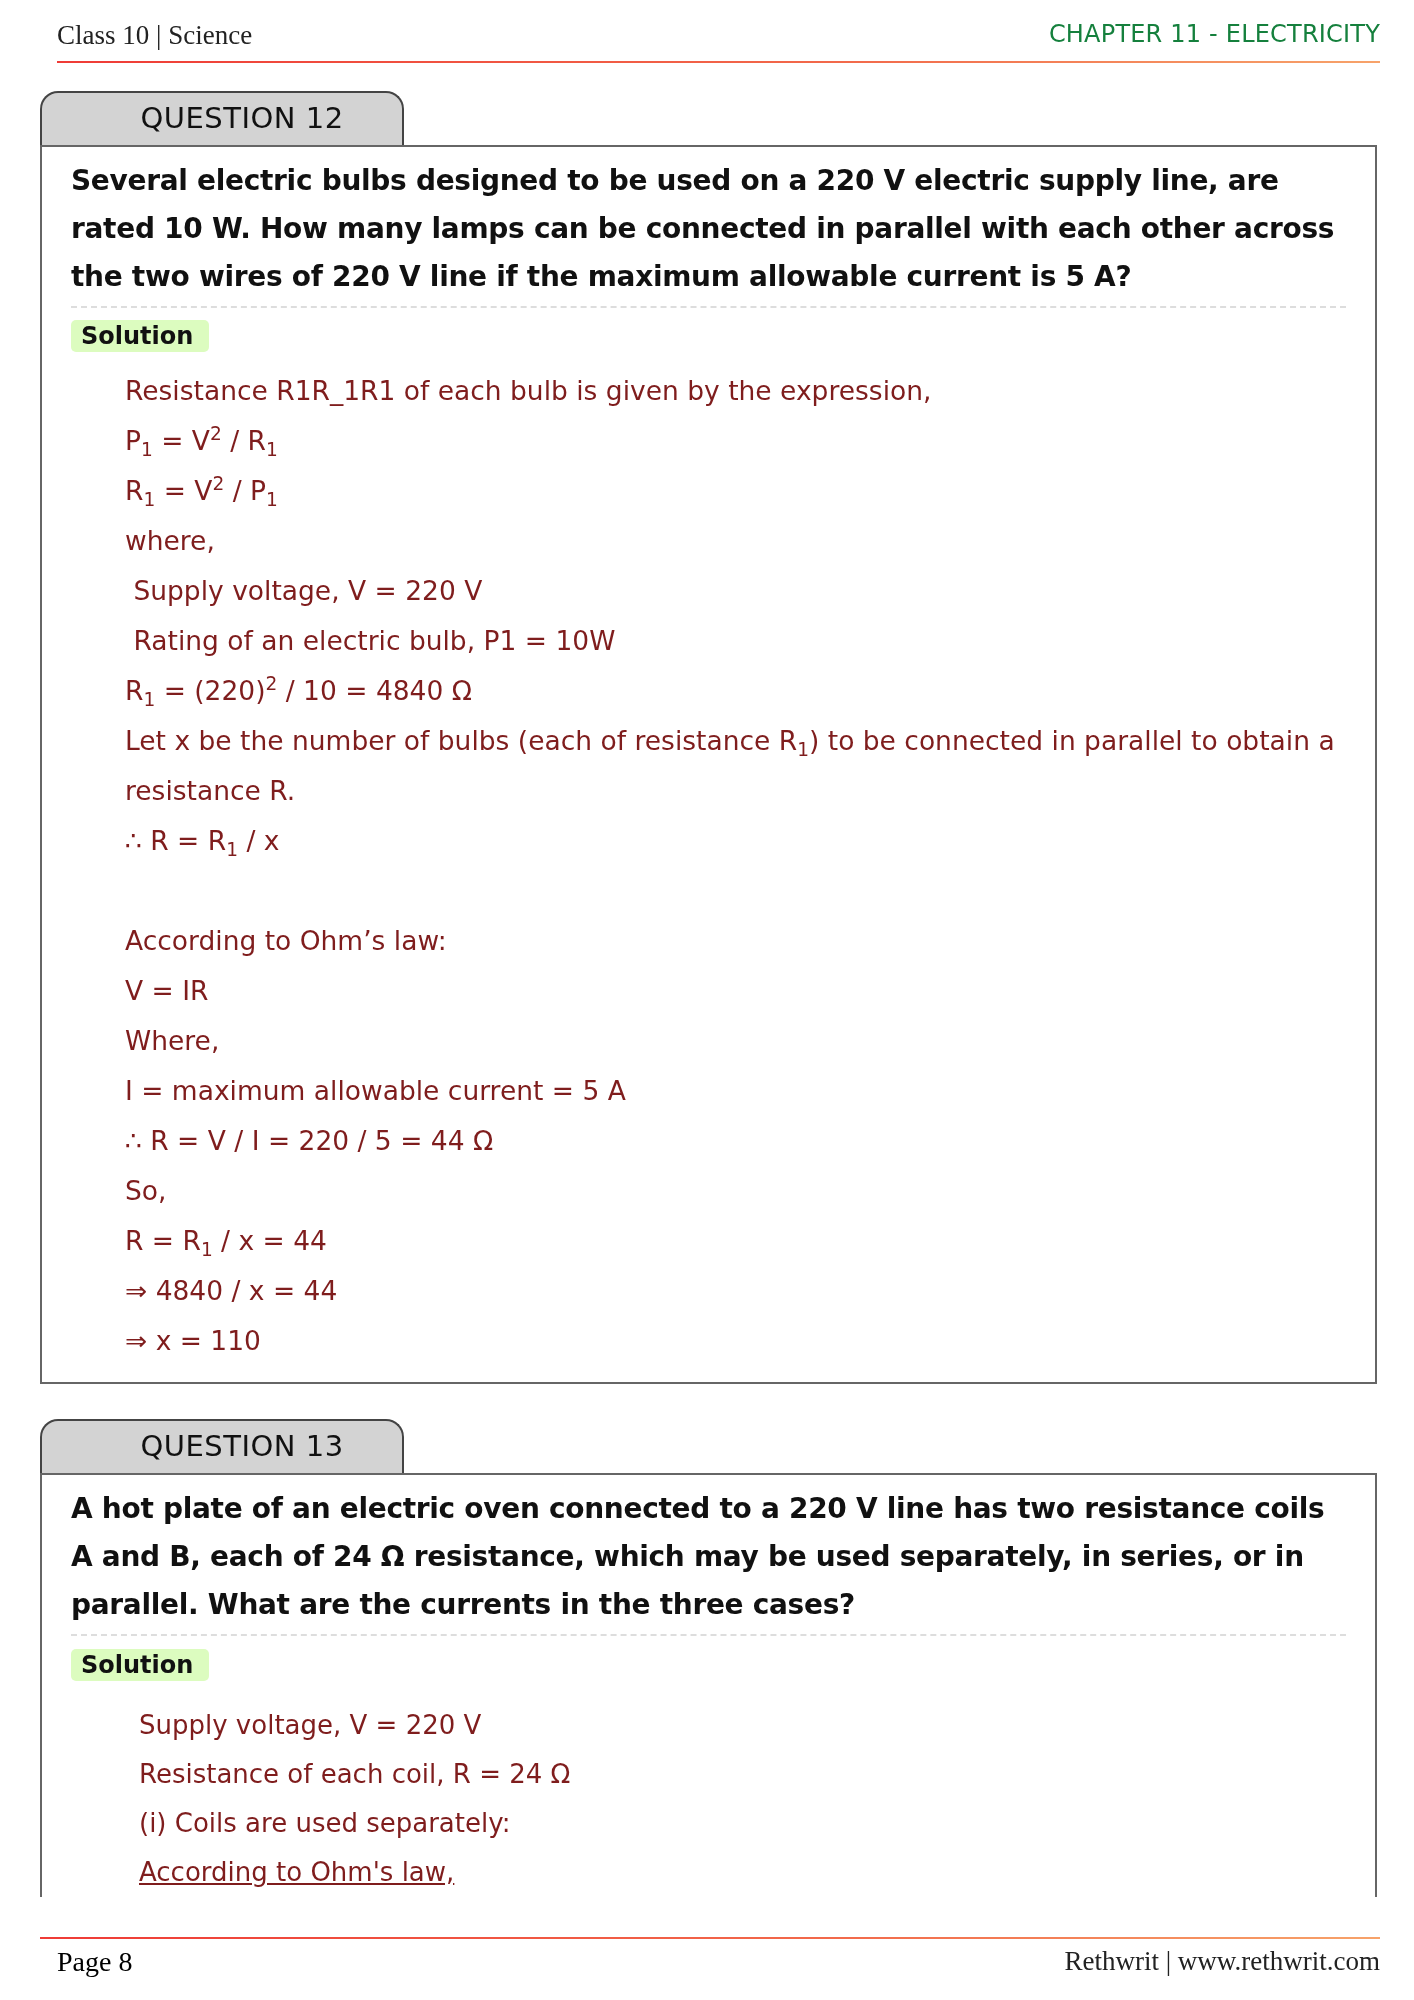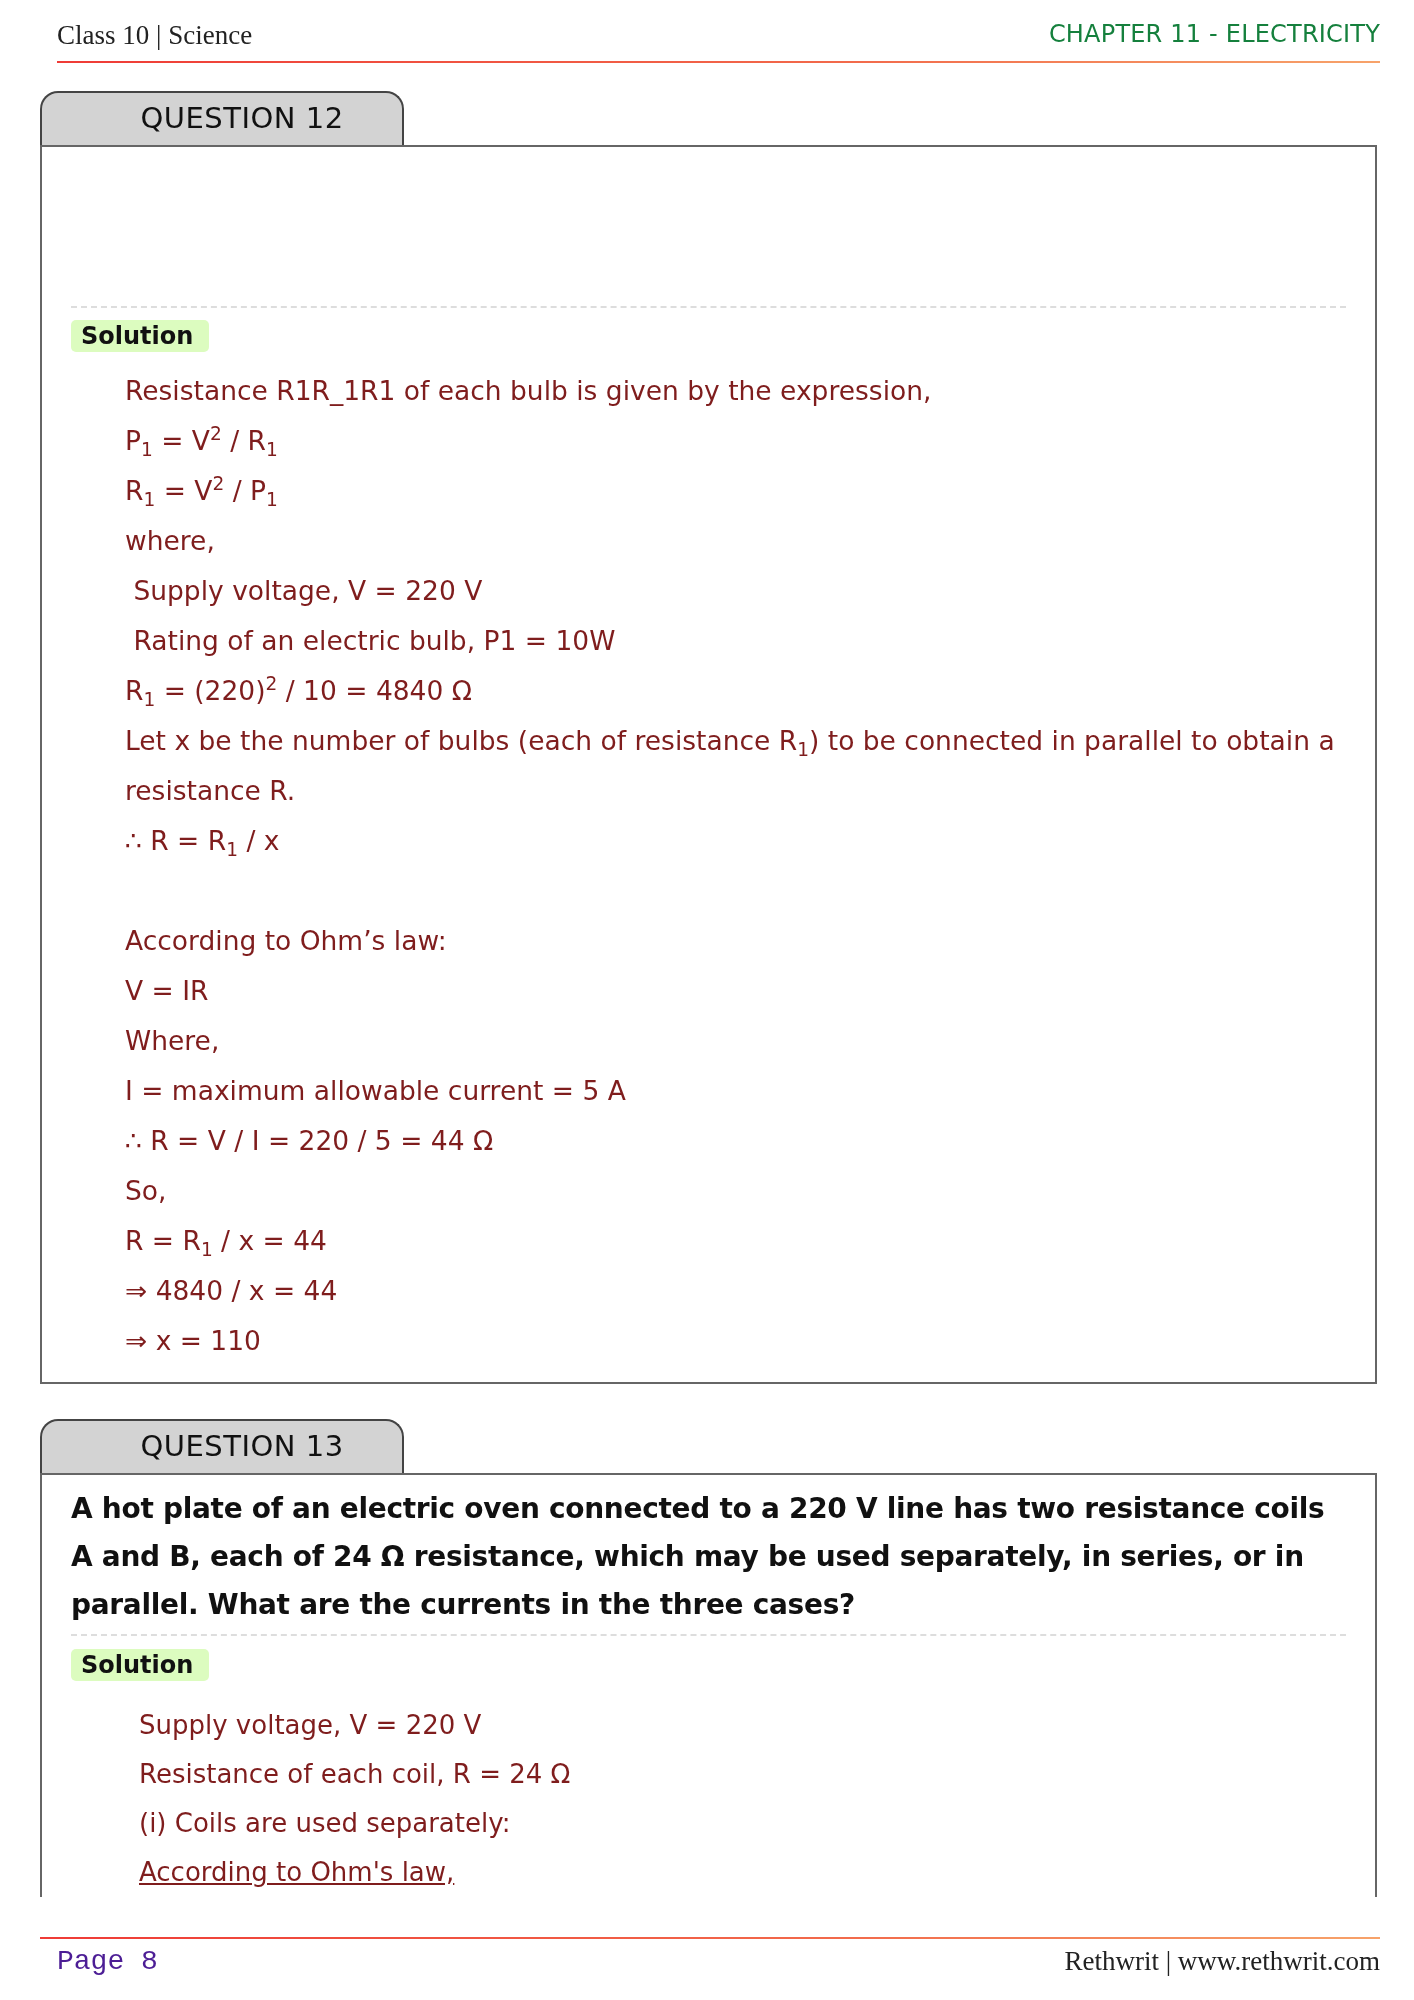--- a/index.html
+++ b/index.html
@@ -21,36 +21,37 @@
   .q-text { position:absolute; left:29px; right:29px; top:10px; font-family:"DejaVu Sans", sans-serif; font-weight:bold; font-size:28px; line-height:48px; color:#111; letter-spacing:-0.3px; }
   .dash { position:absolute; left:29px; right:29px; border-top:2px dashed #ddd; }
   .sol-badge { position:absolute; left:29px; background:#dcfcbf; border-radius:5px; padding:2px 16px 2px 10px; font-family:"DejaVu Sans", sans-serif; font-weight:bold; font-size:24px; color:#111; }
 
   .lines { position:absolute; left:41px; right:17px; font-family:"DejaVu Sans", sans-serif; font-size:26.5px; color:#7f1d1d;margin-left:42px; }
   .line { height:50px; line-height:50px; white-space:pre; }
   .line.wrap { white-space:normal; height:auto; line-height:50px; }
   .line.blank { height:50px; }
   sub, sup { font-size:0.7em; line-height:0; }
 
-  .footer-left { position:absolute; left:57px; top:1946px; font-family:Liberation Mono, monospace; font-size:28px; color:#4c1d95; }
+  .footer-left { position:absolute; left:57px; top:1946px; font-family:Liberation Serif, serif; font-size:28px; color:#000000; }
   .footer-right { position:absolute; right:34px; top:1946px; font-family:"Liberation Serif", serif; font-size:27px; color:#222; }
 </style>
 </head>
 <body>
 
 <div class="page-header">
   <span class="hdr-left">Class 10 | Science</span>
   <span class="hdr-right">CHAPTER 11 - ELECTRICITY</span>
 </div>
 <div class="rule top"></div>
 
 <div class="q-tab" style="top:91px;">
   <span>QUESTION 12</span>
 </div>
 <div class="q-box" style="top:145px; height:1239px;">
+  <div class="q-text">Several electric bulbs designed to be used on a 220 V electric supply line, are rated 10 W. How many lamps can be connected in parallel with each other across the two wires of 220 V line if the maximum allowable current is 5 A?</div>
   <div class="dash" style="top:159px;"></div>
   <div class="sol-badge" style="top:173px;">Solution</div>
   <div class="lines" style="left:41px; top:219px;">
     <div class="line">Resistance R1R_1R1 of each bulb is given by the expression,</div>
     <div class="line">P<sub>1</sub> = V<sup>2</sup> / R<sub>1</sub></div>
     <div class="line">R<sub>1</sub> = V<sup>2</sup> / P<sub>1</sub></div>
     <div class="line">where,</div>
     <div class="line"> Supply voltage, V = 220 V</div>
     <div class="line"> Rating of an electric bulb, P1 = 10W</div>
     <div class="line">R<sub>1</sub> = (220)<sup>2</sup> / 10 = 4840 Ω</div>

